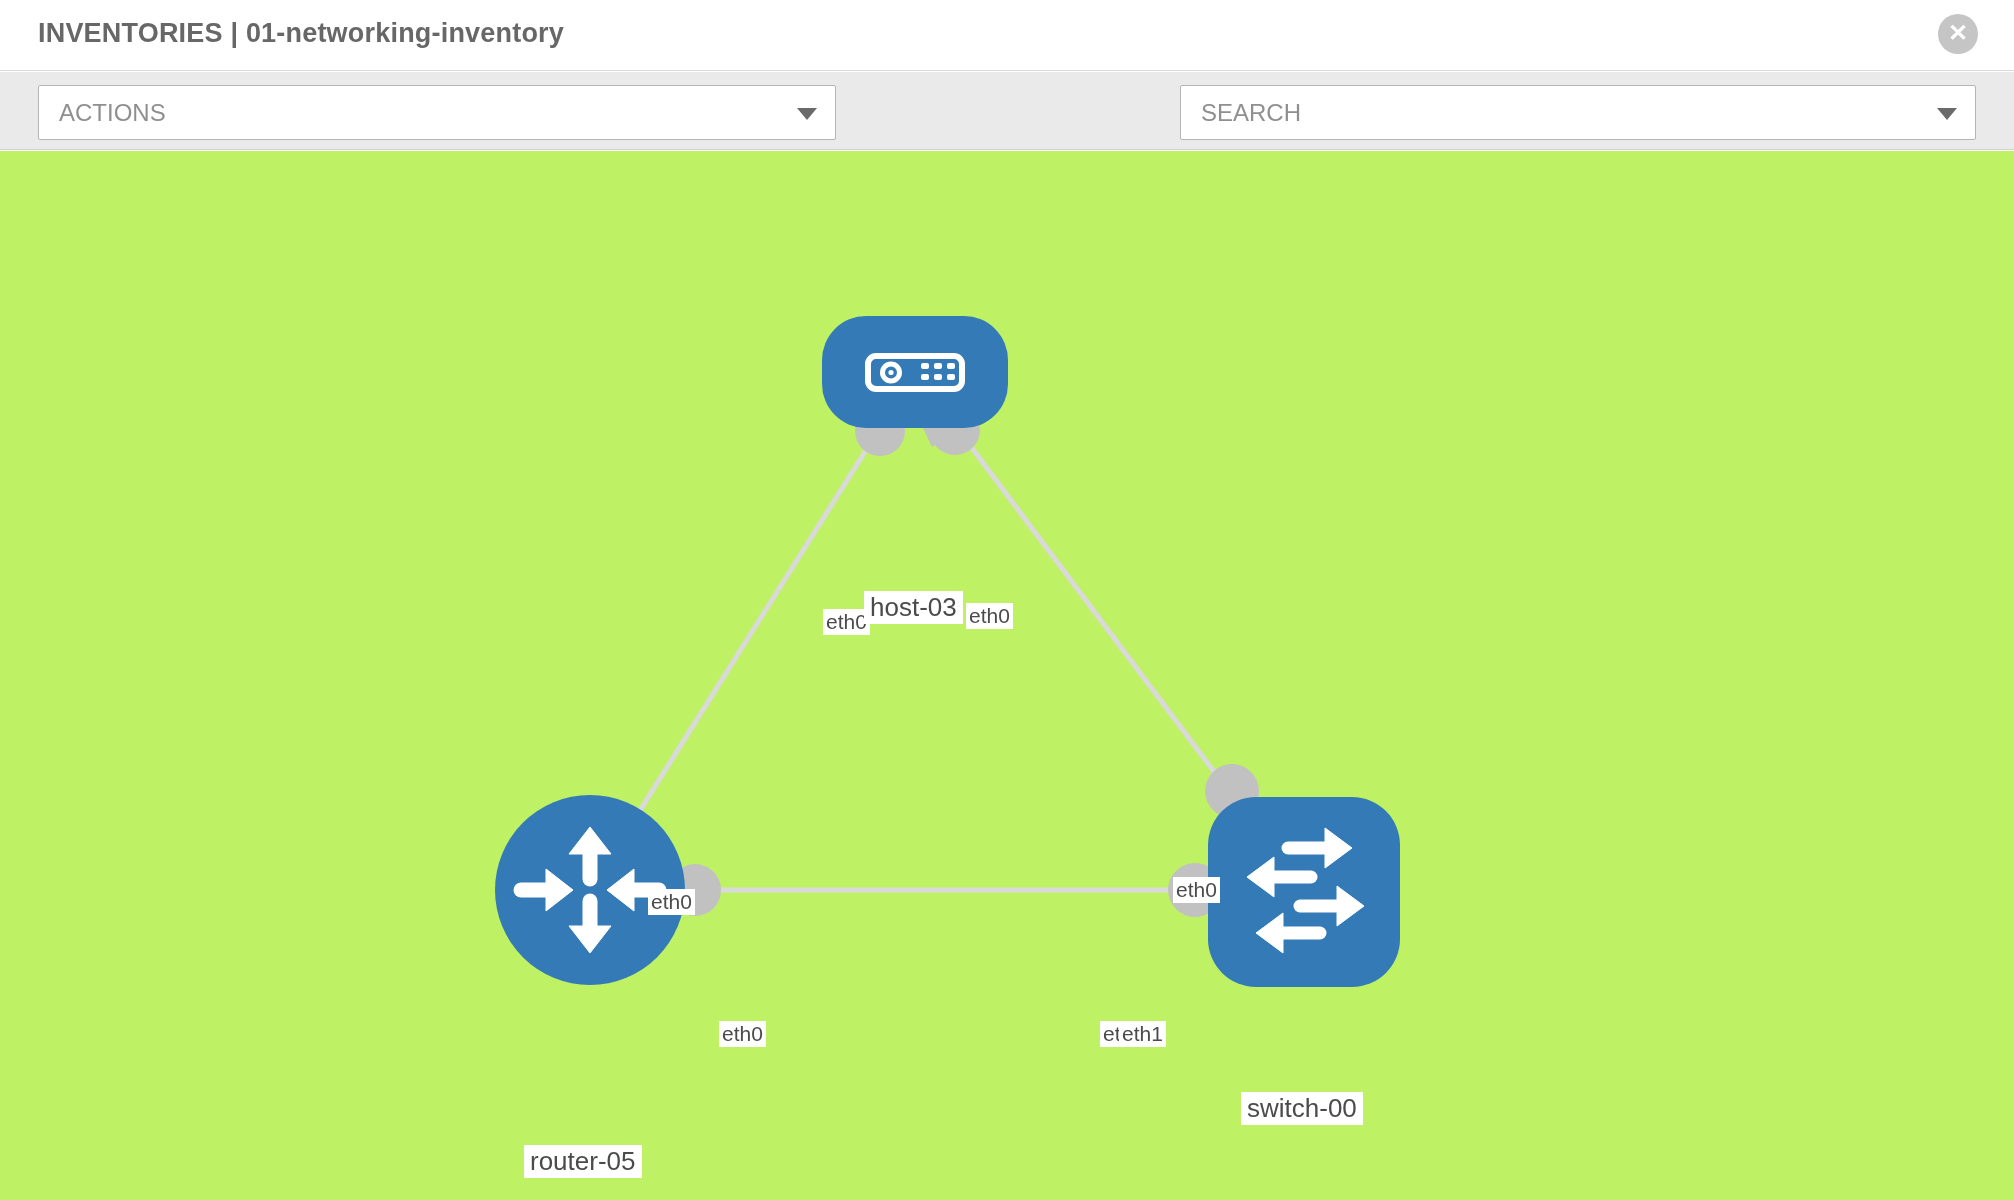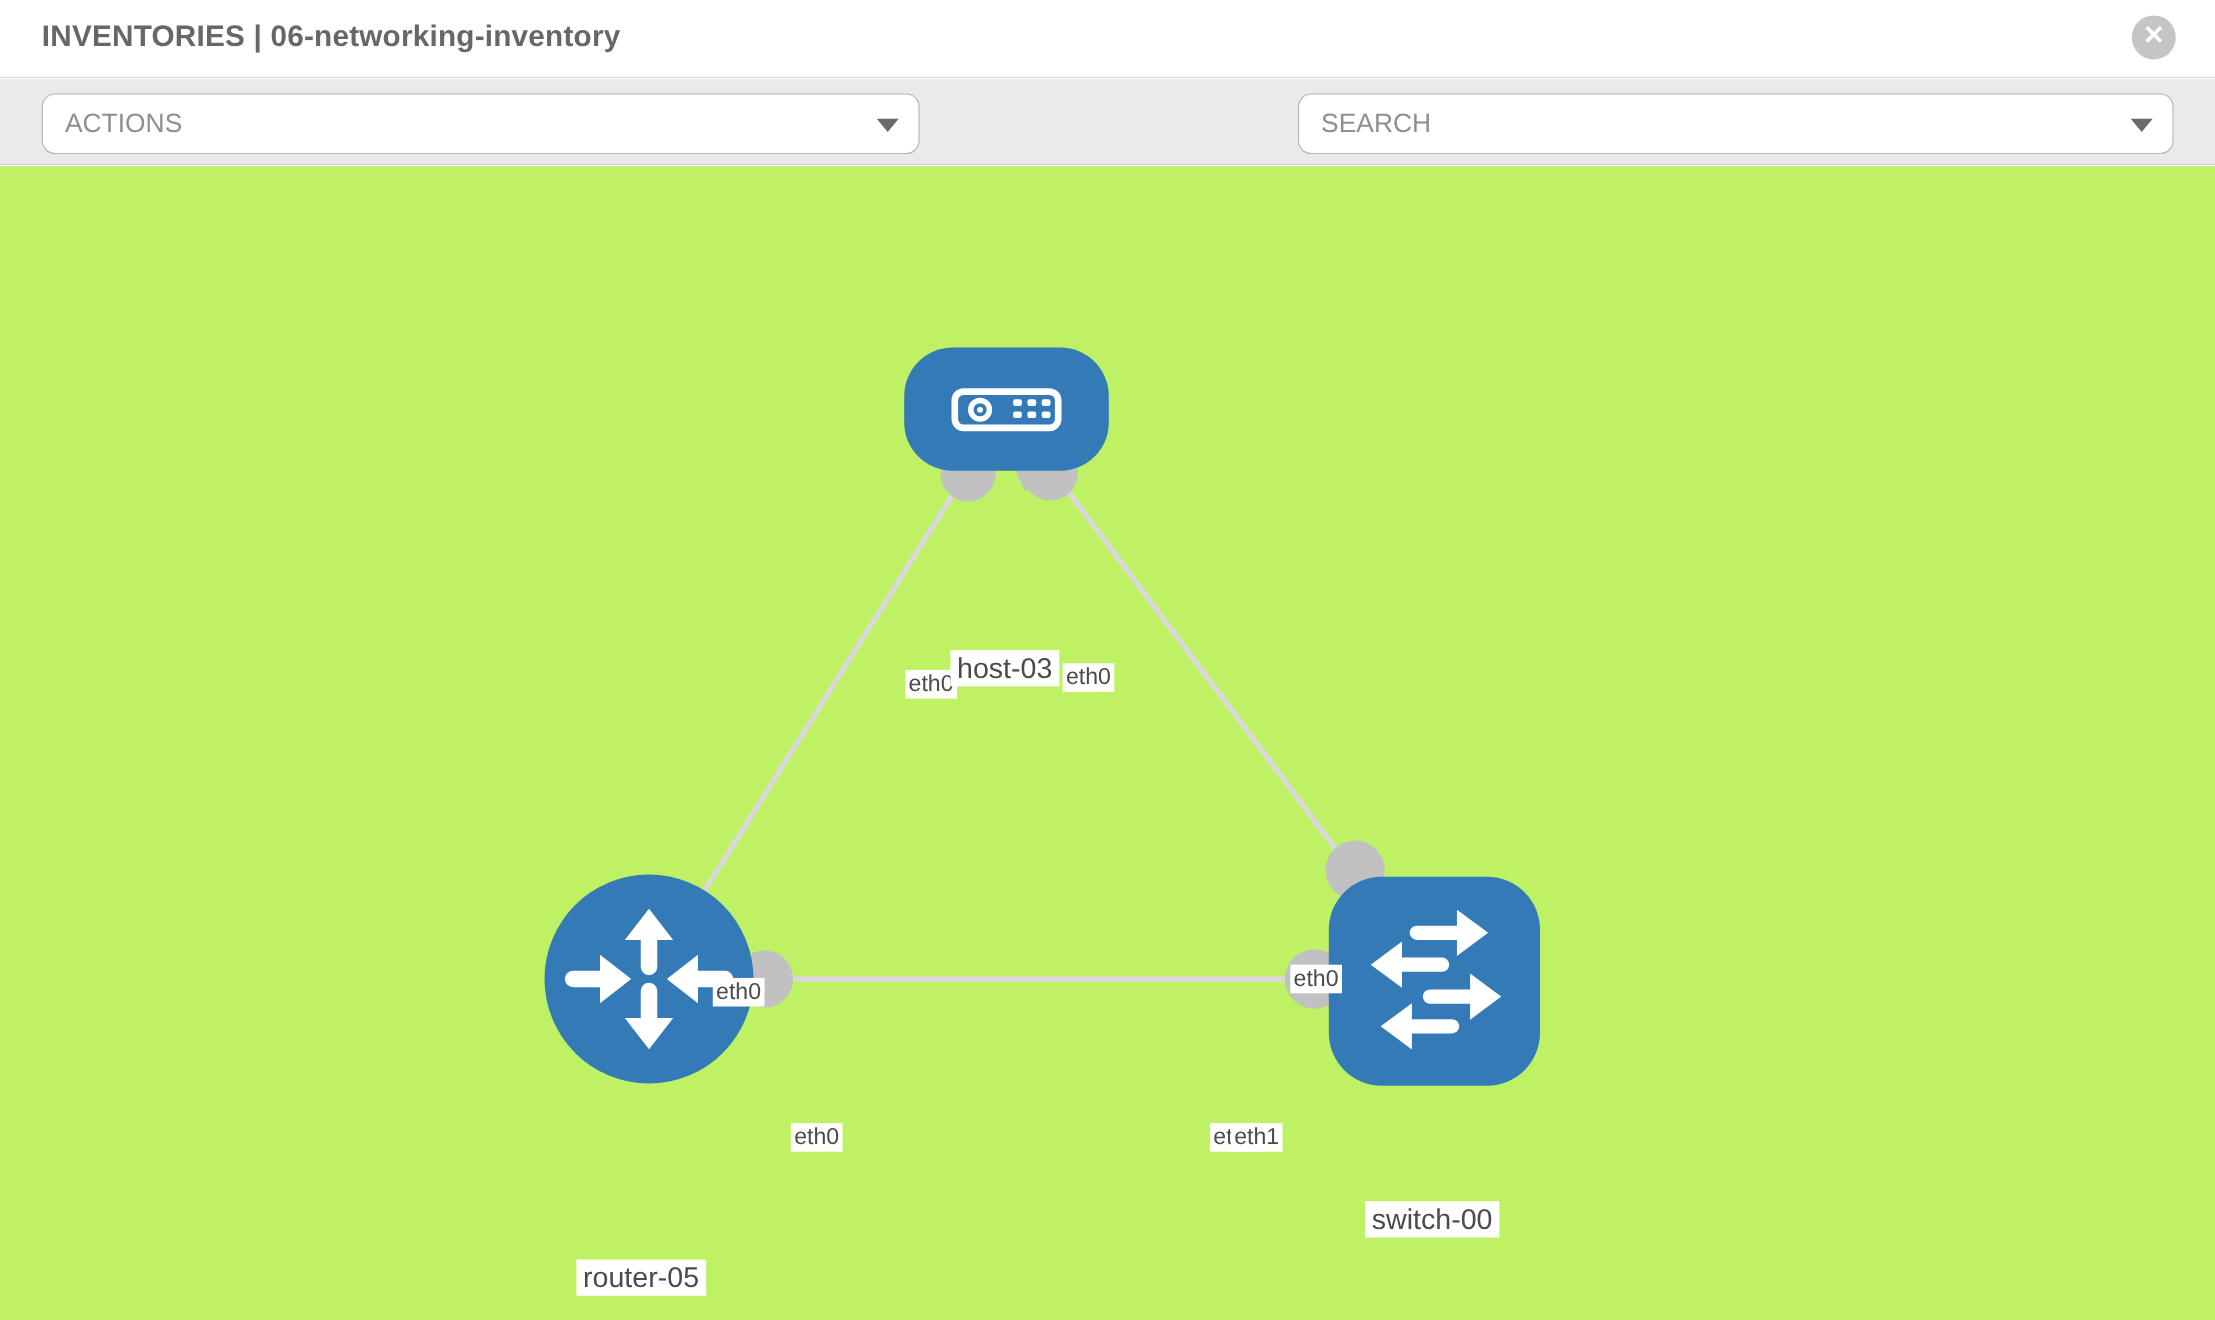--- a/index.html
+++ b/index.html
@@ -9,21 +9,21 @@
   
   .header { position:absolute; left:0; top:0; width:2014px; height:71px; background:#fff; border-bottom:1px solid #dadada; }
   .page-title { position:absolute; left:38px; top:18px; font-size:27px; font-weight:bold; color:#676767; letter-spacing:0.2px; }
   .close-btn { position:absolute; left:1938px; top:14px; width:40px; height:40px; border-radius:50%;
                background:#c5c5c5; border:none; cursor:pointer; }
   .close-btn span { display:block; width:40px; height:40px; line-height:38px; text-align:center;
                     color:#fff; font-size:24px; font-weight:bold; }
 
   
   .toolbar { position:absolute; left:0; top:72px; width:2014px; height:78px; background:#eaeaea; border-bottom:1px solid #d2d2d2; }
-  .select { position:absolute; top:13px; height:55px; background:#fff; border:1px solid #b5b5b5; border-radius:12px;
+  .select { position:absolute; top:13px; height:55px; background:#fff; border:1px solid #b5b5b5; border-radius:2px;
             display:flex; align-items:center; cursor:pointer; }
   .select .sel-label { margin-left:20px; font-size:24px; color:#8f8f8f; }
   .select .caret { position:absolute; right:18px; top:22px; width:0; height:0;
                    border-left:10px solid transparent; border-right:10px solid transparent; border-top:12px solid #6a6a6a; }
   .select-actions { left:38px; width:798px; }
   .select-search  { left:1180px; width:796px; }
   .tool-icon { position:absolute; top:94px; width:44px; height:44px; cursor:pointer; }
   .tool-wrench { left:1045px; }
   .tool-key { left:1114px; }
 
@@ -35,21 +35,21 @@
   .nlabel { position:absolute; background:#fff; color:#4b4b4b; white-space:nowrap; }
   .node-label { font-size:26px; padding:1px 6px; }
   .if-label { font-size:21px; padding:1px 3px; }
 </style>
 </head>
 <body>
 
 <div id="app">
 
   <div class="header">
-    <div class="page-title">INVENTORIES | 06-networking-inventory</div>
+    <div class="page-title">INVENTORIES | 01-networking-inventory</div>
     <button class="close-btn">
       <span>✕</span>
     </button>
   </div>
 
   <div class="toolbar">
     <div class="select select-actions">
       <span class="sel-label">ACTIONS</span>
       <span class="caret"></span>
     </div>

